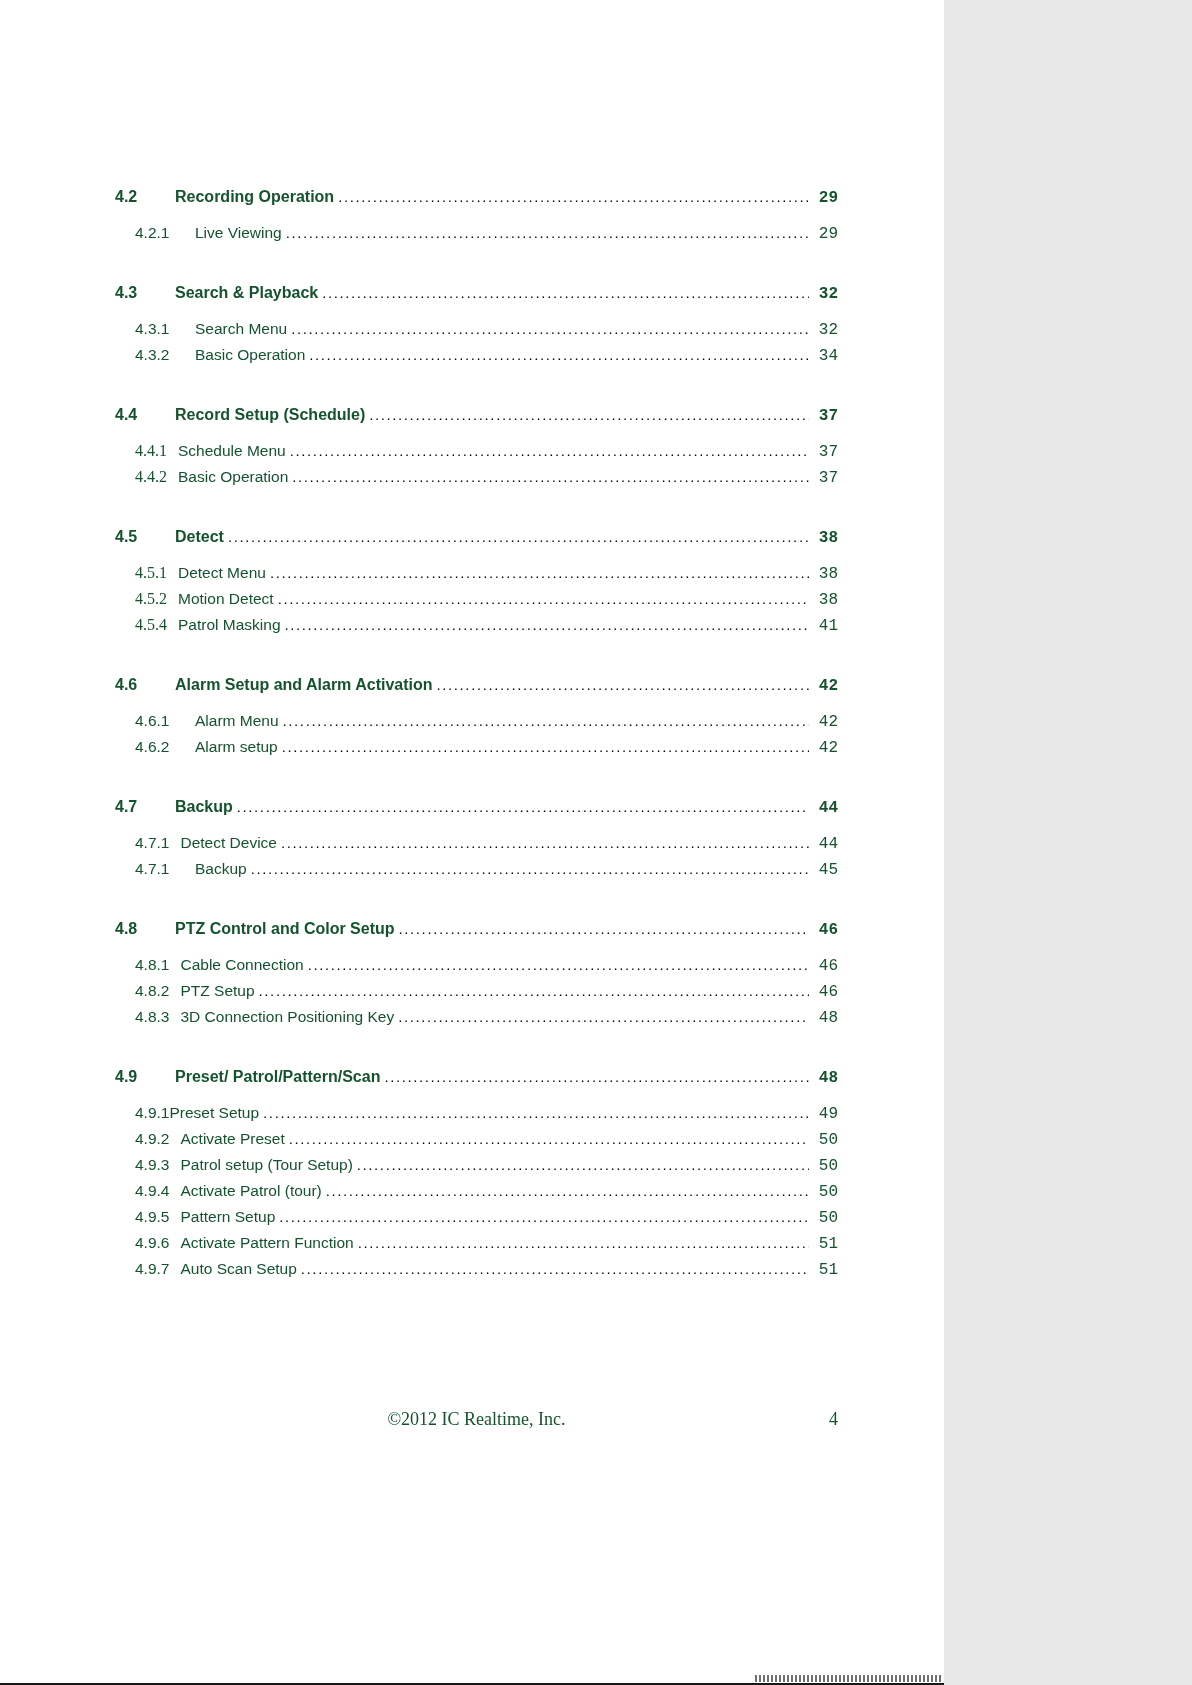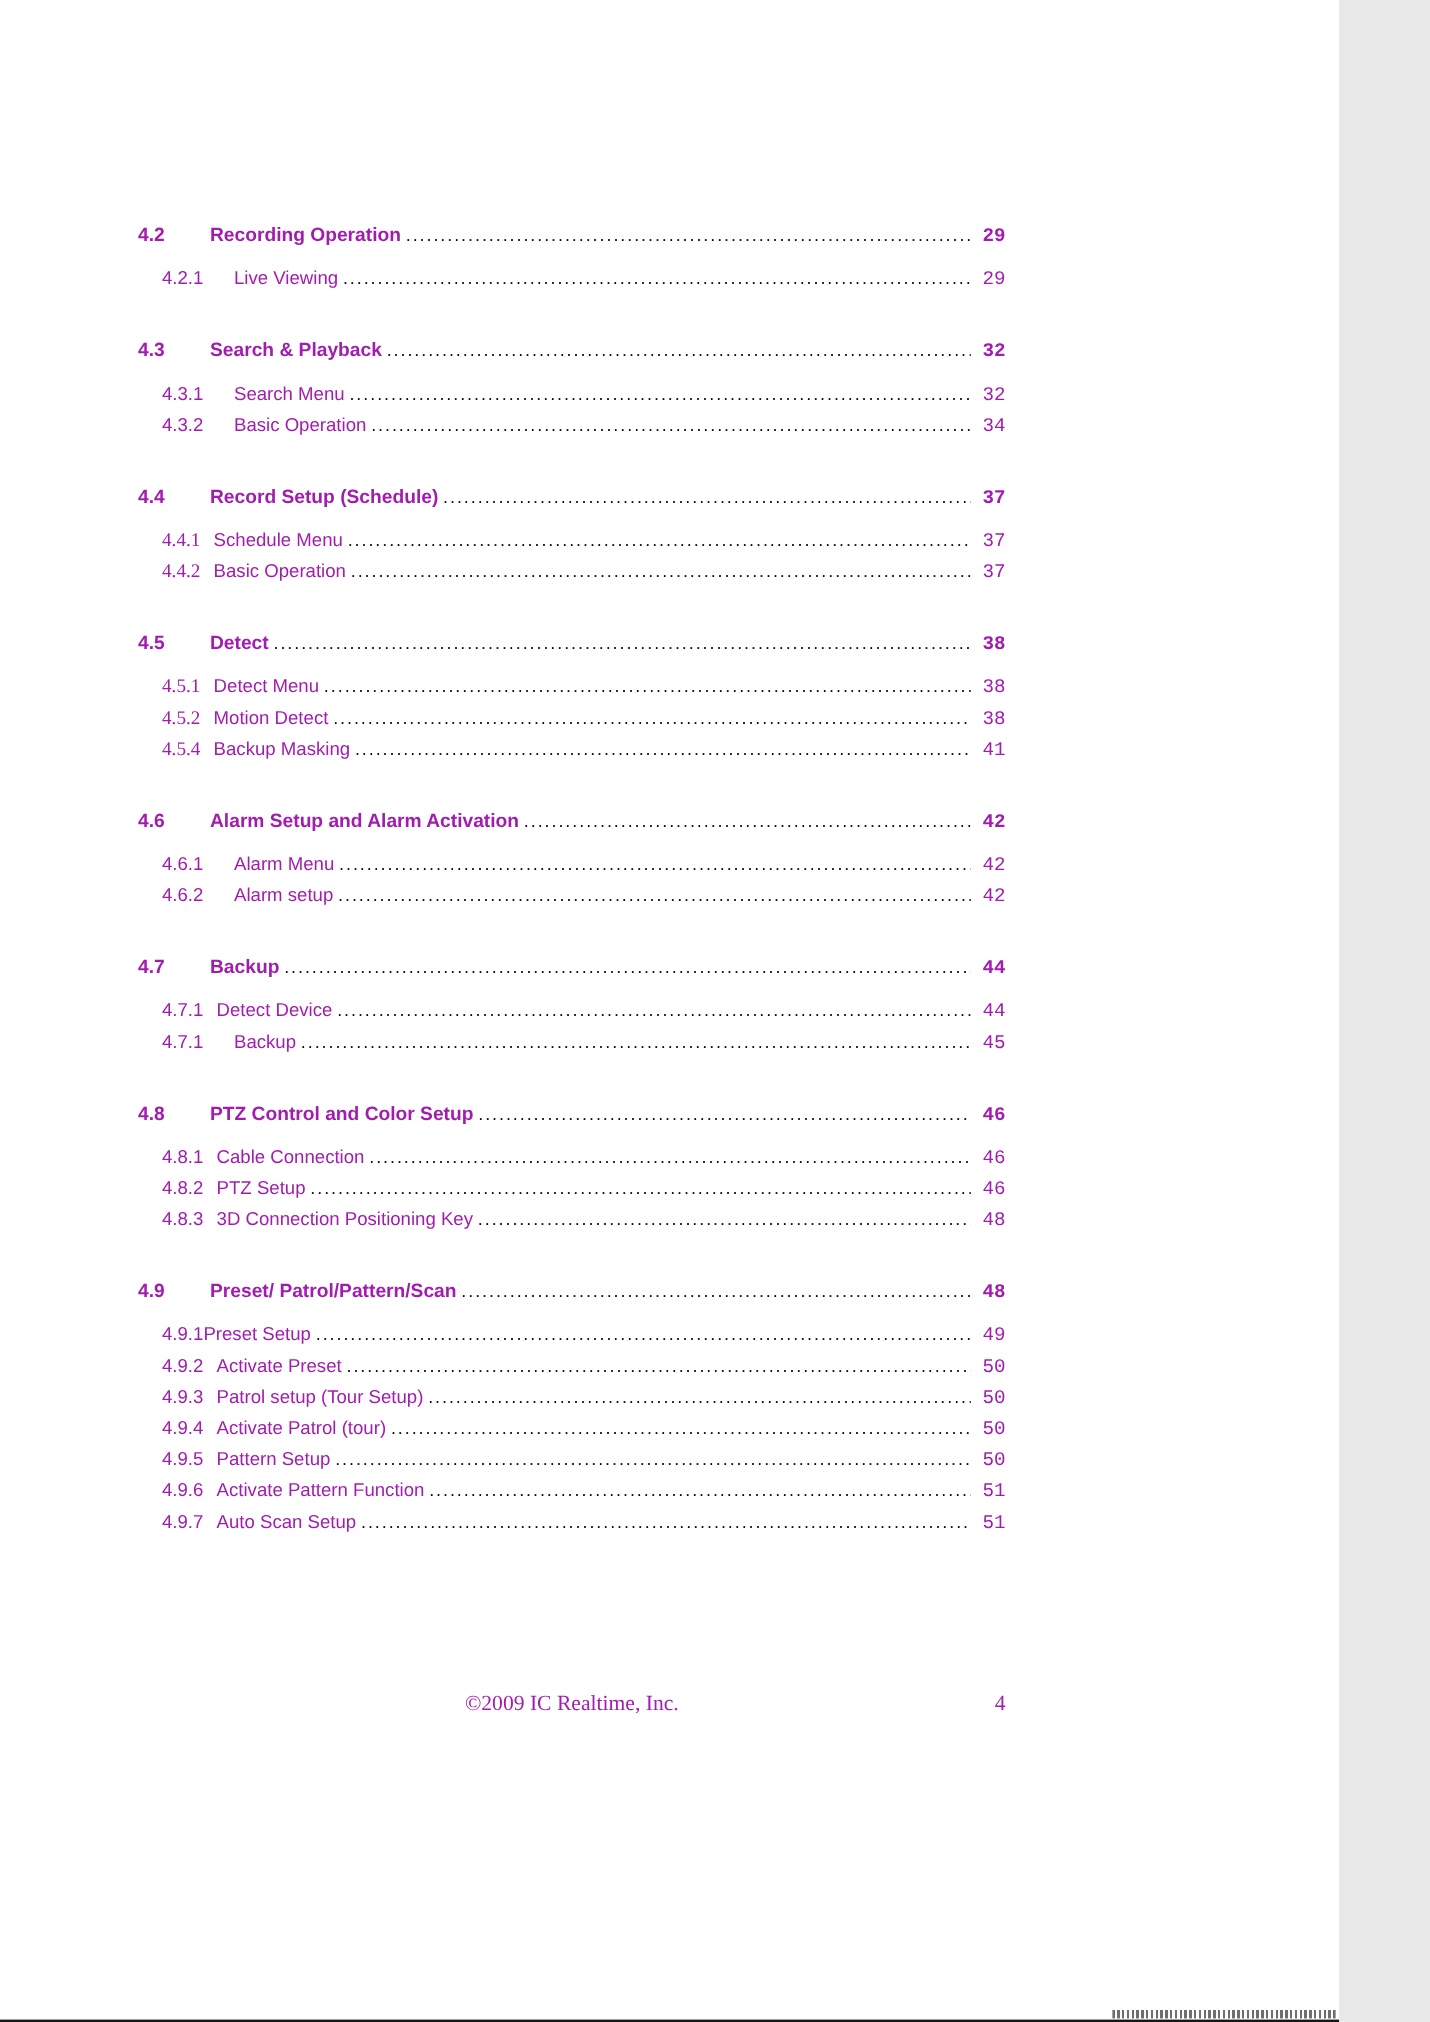--- a/index.html
+++ b/index.html
@@ -1,23 +1,23 @@
 <!DOCTYPE html>
 <html><head>
 <meta charset="utf-8">
 <style>
   html, body { margin: 0; padding: 0; background: #e8e8e8; }
   .page {
     position: relative;
-    width: 1116px;
+    width: 944px;
     height: 1685px;
     background: #ffffff;
     overflow: hidden;
     font-family: "Liberation Sans", sans-serif;
-    color: #a21caf;
+    color: #14532d;
   }
   .toc {
     position: absolute;
     top: 183px;
     left: 115px;
     width: 723px;
   }
   .toc-section + .toc-section { margin-top: 33px; }
   .toc-row {
     display: flex;
@@ -188,21 +188,21 @@
             <span class="page-num">38</span>
           </div>
           <div class="toc-row toc-entry">
             <span class="num num-inline num-serif">4.5.2</span>
             <span class="title">Motion Detect</span>
             <span class="dots"></span>
             <span class="page-num">38</span>
           </div>
           <div class="toc-row toc-entry">
             <span class="num num-inline num-serif">4.5.4</span>
-            <span class="title">Backup Masking</span>
+            <span class="title">Patrol Masking</span>
             <span class="dots"></span>
             <span class="page-num">41</span>
           </div>
         </div>
       </div>
       <div class="toc-section">
         <div class="toc-row toc-head">
           <span class="num head-num">4.6</span>
           <span class="title">Alarm Setup and Alarm Activation</span>
           <span class="dots"></span>
@@ -321,21 +321,21 @@
             <span class="num num-inline">4.9.7</span>
             <span class="title">Auto Scan Setup</span>
             <span class="dots"></span>
             <span class="page-num">51</span>
           </div>
         </div>
       </div>
     </div>
 
   <div class="footer">
-    <span>©2009 IC Realtime, Inc.</span>
+    <span>©2012 IC Realtime, Inc.</span>
     <span class="footer-page">4</span>
   </div>
 
   <div class="next-page-edge">
     <div class="edge-text"></div>
     <div class="edge-line"></div>
   </div>
 
 </div>
 

